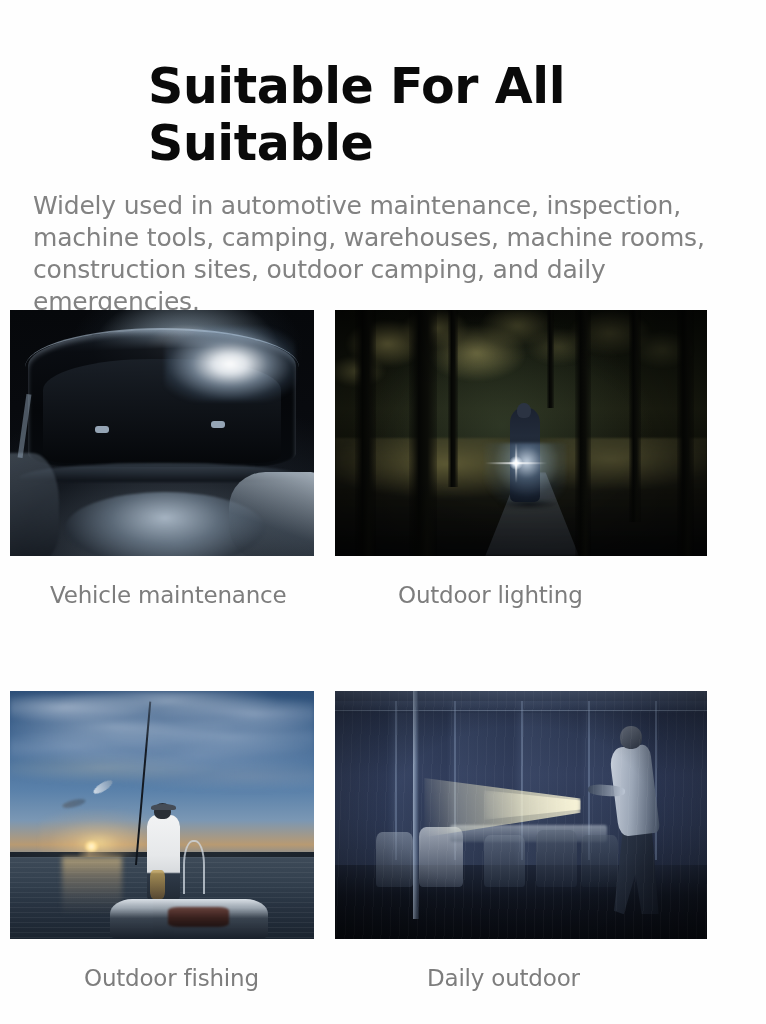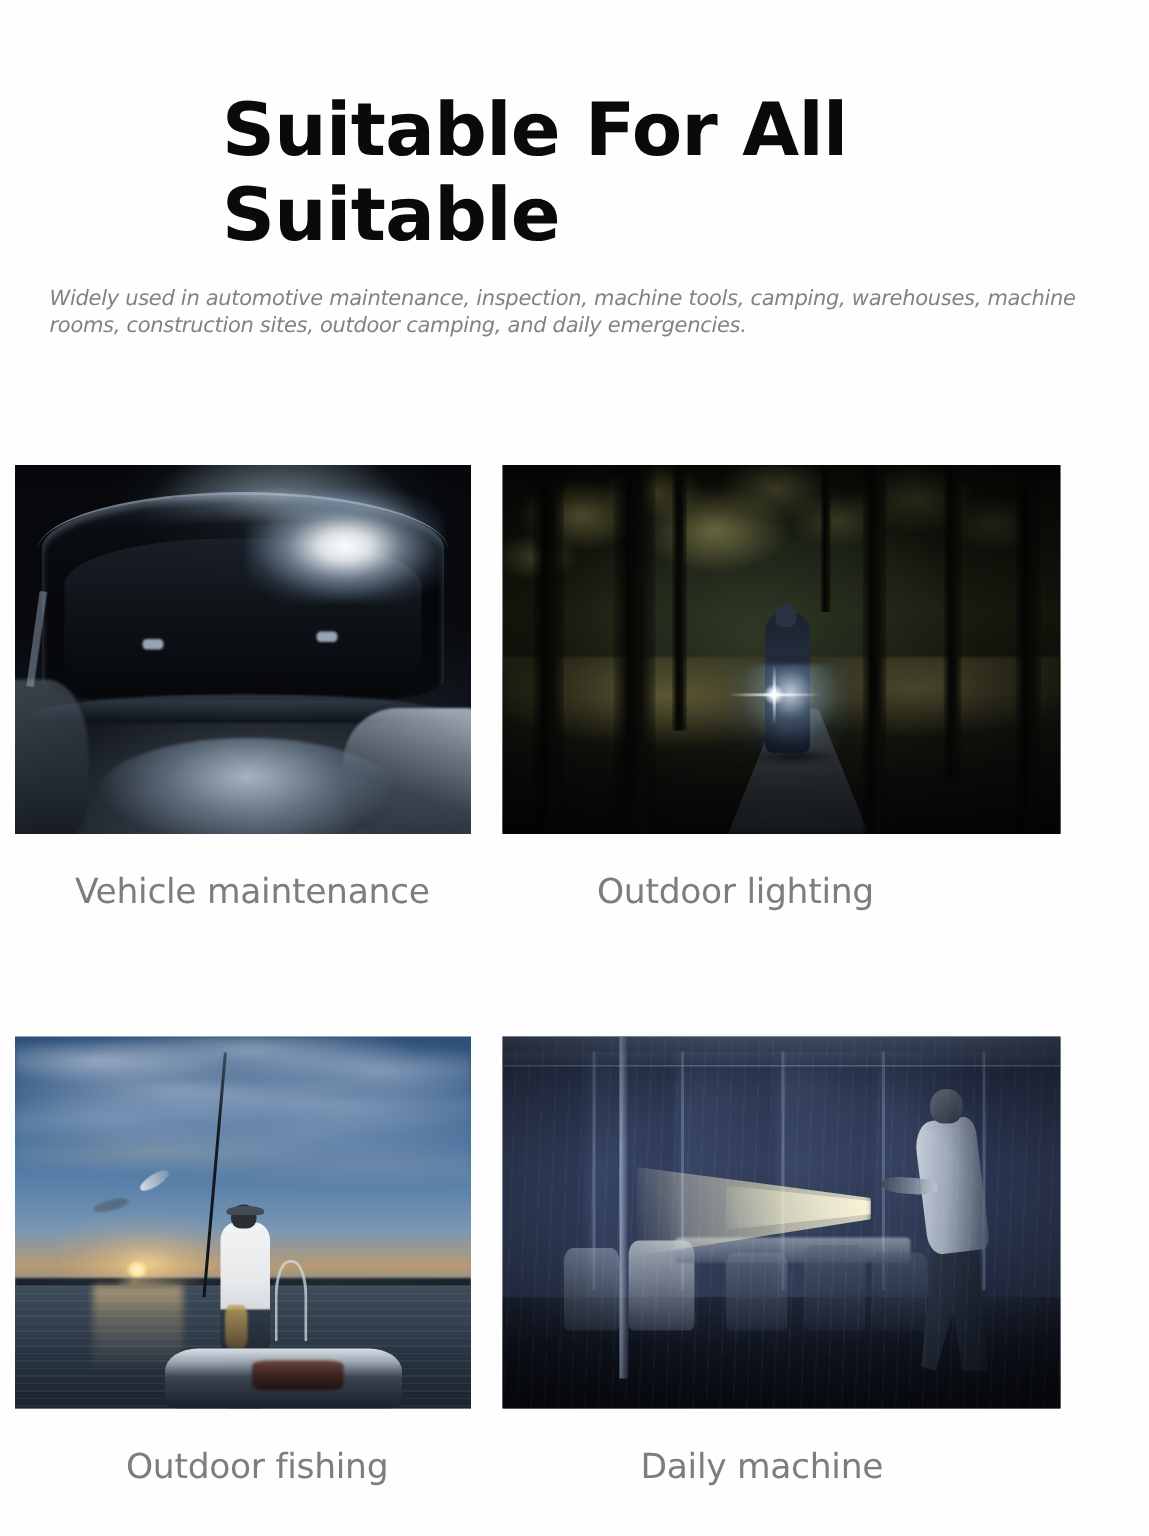--- a/index.html
+++ b/index.html
@@ -34,25 +34,24 @@
     letter-spacing: -0.4px;
     max-width: 470px;
     margin: 0 auto;
   }
 
   .page-subtitle {
     margin: 17px auto 0;
     width: 700px;
     font-family: "DejaVu Sans", sans-serif;
     font-weight: 400;
-    font-size: 14px;
+    font-size: 25px;
     line-height: 1.29;
     color: #828282;
     letter-spacing: -0.2px;
-    font-style: italic;
   }
 
   
   .grid {
     position: absolute;
     left: 0;
     top: 310px;
     width: 766px;
   }
 
@@ -534,19 +533,19 @@
           <div class="p4-beam"></div>
           <div class="p4-beam-core"></div>
           <div class="p4-person-legs"></div>
           <div class="p4-person-torso"></div>
           <div class="p4-person-head"></div>
           <div class="p4-person-arm"></div>
           <div class="p4-column"></div>
           <div class="p4-glass-sheen"></div>
           <div class="p4-vig"></div>
         </div>
-        <div class="caption">Daily machine</div>
+        <div class="caption">Daily outdoor</div>
       </div>
 
     </div>
 
   </div>
 </div>
 
 </body></html>

